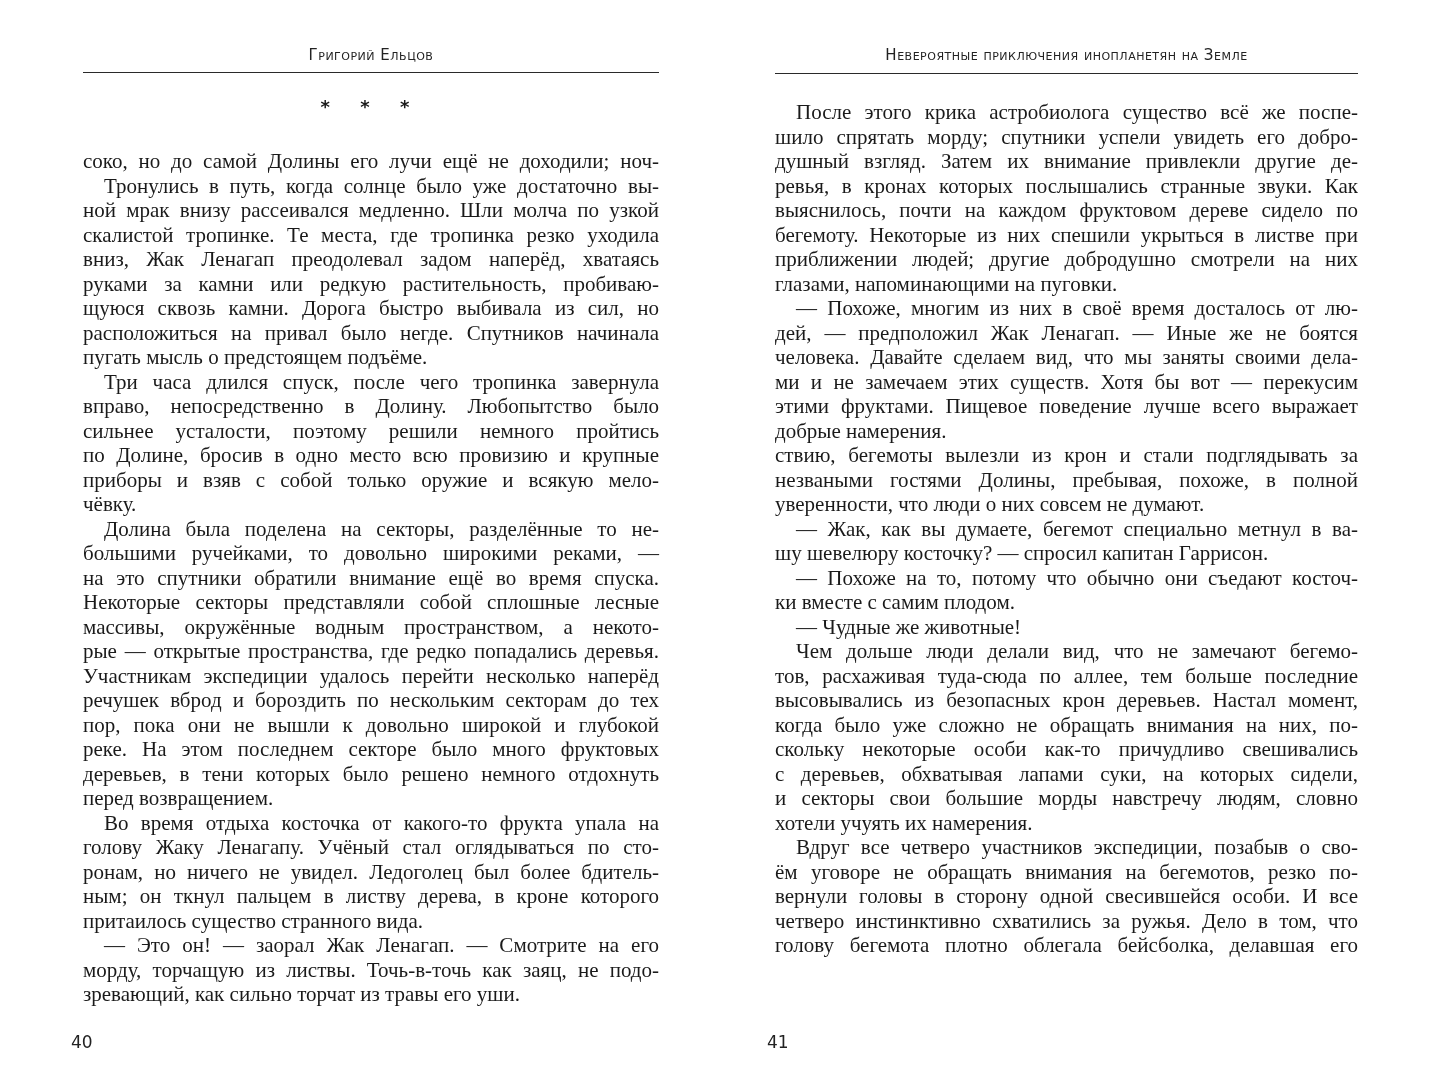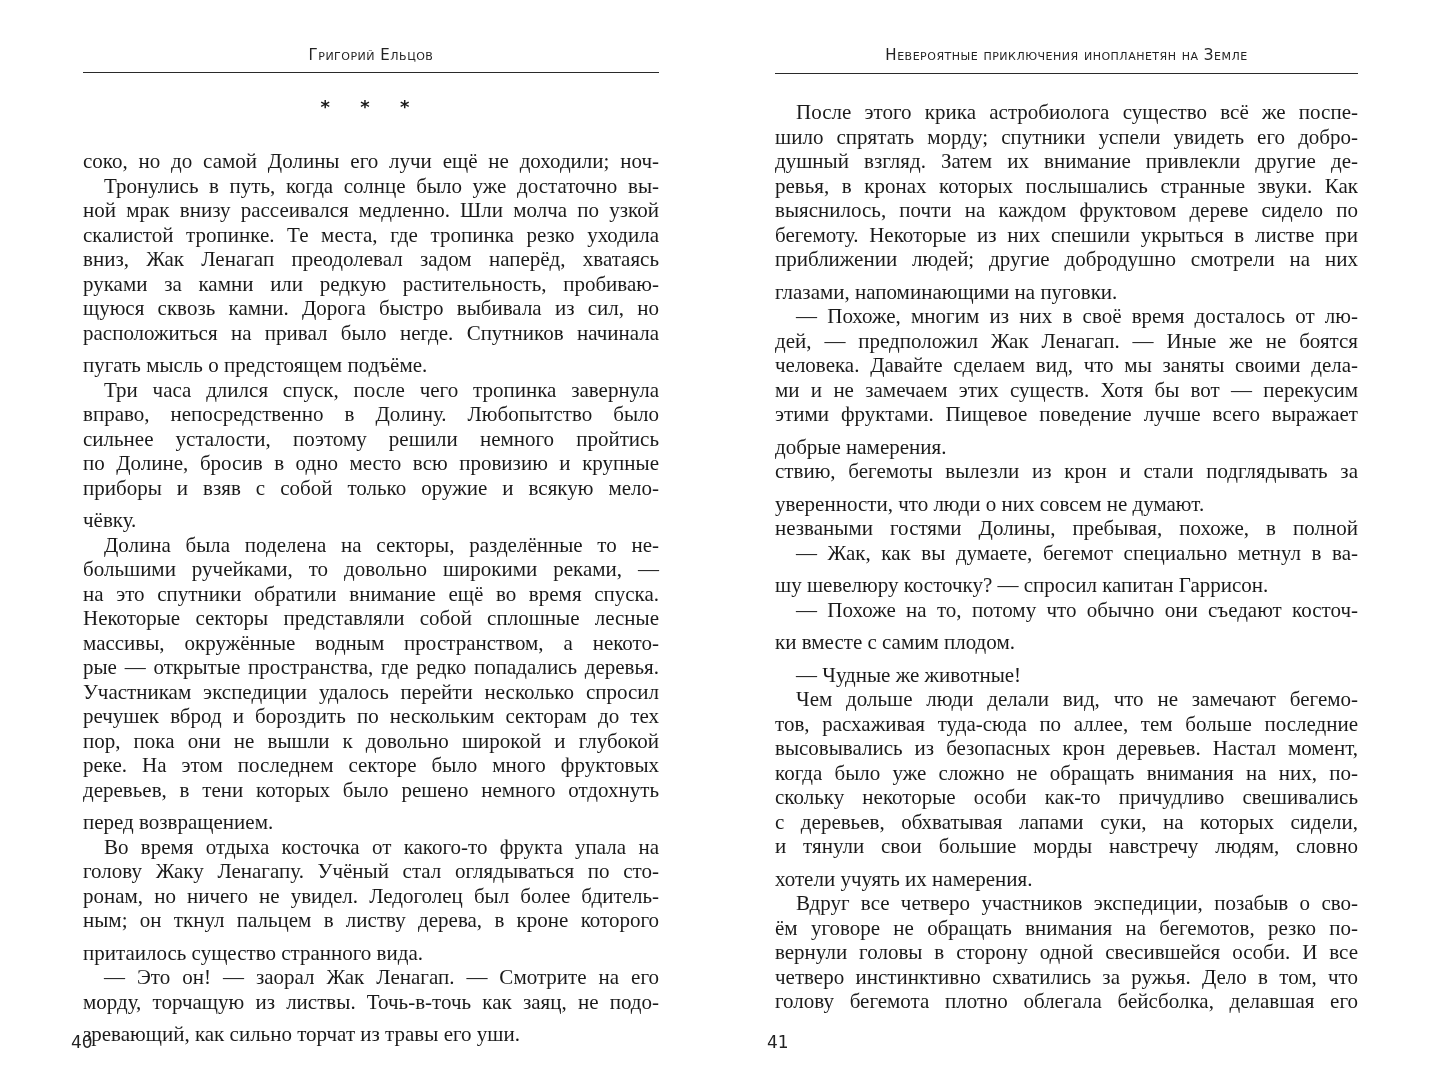--- a/index.html
+++ b/index.html
@@ -43,21 +43,21 @@
   }
   .page.left  .text-block { top: 149px; }
   .page.right .text-block { top: 100px; }
 
   .line {
     display: block; white-space: nowrap;
     text-align: justify; text-align-last: justify;
     height: 24.5px; overflow: visible;
   }
   .line.indent { text-indent: 21px; }
-  .line.last { text-align-last: left; margin-top: 8px; }
+  .line.last { text-align-last: left; }
 
   .folio {
     position: absolute; top: 1032px; left: 0; right: 0;
     text-align: left;
     font-family: "DejaVu Sans", "Liberation Sans", sans-serif;
     font-size: 17px; color: #222;
   }
   .page.left .folio { left: -12px; }
   .page.right .folio { left: -8px; }
 </style>
@@ -85,21 +85,21 @@
         <span class="line">сильнее усталости, поэтому решили немного пройтись</span>
         <span class="line">по Долине, бросив в одно место всю провизию и крупные</span>
         <span class="line">приборы и взяв с собой только оружие и всякую мело-</span>
         <span class="line last">чёвку.</span>
         <span class="line indent">Долина была поделена на секторы, разделённые то не-</span>
         <span class="line">большими ручейками, то довольно широкими реками, —</span>
         <span class="line">на это спутники обратили внимание ещё во время спуска.</span>
         <span class="line">Некоторые секторы представляли собой сплошные лесные</span>
         <span class="line">массивы, окружённые водным пространством, а некото-</span>
         <span class="line">рые — открытые пространства, где редко попадались деревья.</span>
-        <span class="line">Участникам экспедиции удалось перейти несколько спросил</span>
+        <span class="line">Участникам экспедиции удалось перейти несколько наперёд</span>
         <span class="line">речушек вброд и бороздить по нескольким секторам до тех</span>
         <span class="line">пор, пока они не вышли к довольно широкой и глубокой</span>
         <span class="line">реке. На этом последнем секторе было много фруктовых</span>
         <span class="line">деревьев, в тени которых было решено немного отдохнуть</span>
         <span class="line last">перед возвращением.</span>
         <span class="line indent">Во время отдыха косточка от какого-то фрукта упала на</span>
         <span class="line">голову Жаку Ленагапу. Учёный стал оглядываться по сто-</span>
         <span class="line">ронам, но ничего не увидел. Ледоголец был более бдитель-</span>
         <span class="line">ным; он ткнул пальцем в листву дерева, в кроне которого</span>
         <span class="line last">притаилось существо странного вида.</span>
@@ -122,34 +122,34 @@
         <span class="line">бегемоту. Некоторые из них спешили укрыться в листве при</span>
         <span class="line">приближении людей; другие добродушно смотрели на них</span>
         <span class="line last">глазами, напоминающими на пуговки.</span>
         <span class="line indent">— Похоже, многим из них в своё время досталось от лю-</span>
         <span class="line">дей, — предположил Жак Ленагап. — Иные же не боятся</span>
         <span class="line">человека. Давайте сделаем вид, что мы заняты своими дела-</span>
         <span class="line">ми и не замечаем этих существ. Хотя бы вот — перекусим</span>
         <span class="line">этими фруктами. Пищевое поведение лучше всего выражает</span>
         <span class="line last">добрые намерения.</span>
         <span class="line">ствию, бегемоты вылезли из крон и стали подглядывать за</span>
+        <span class="line">незваными гостями Долины, пребывая, похоже, в полной</span>
         <span class="line last">уверенности, что люди о них совсем не думают.</span>
-        <span class="line">незваными гостями Долины, пребывая, похоже, в полной</span>
         <span class="line indent">— Жак, как вы думаете, бегемот специально метнул в ва-</span>
         <span class="line last">шу шевелюру косточку? — спросил капитан Гаррисон.</span>
         <span class="line indent">— Похоже на то, потому что обычно они съедают косточ-</span>
         <span class="line last">ки вместе с самим плодом.</span>
         <span class="line indent last">— Чудные же животные!</span>
         <span class="line indent">Чем дольше люди делали вид, что не замечают бегемо-</span>
         <span class="line">тов, расхаживая туда-сюда по аллее, тем больше последние</span>
         <span class="line">высовывались из безопасных крон деревьев. Настал момент,</span>
         <span class="line">когда было уже сложно не обращать внимания на них, по-</span>
         <span class="line">скольку некоторые особи как-то причудливо свешивались</span>
         <span class="line">с деревьев, обхватывая лапами суки, на которых сидели,</span>
-        <span class="line">и тянули свои большие морды навстречу людям, словно</span>
+        <span class="line">и секторы свои большие морды навстречу людям, словно</span>
         <span class="line last">хотели учуять их намерения.</span>
         <span class="line indent">Вдруг все четверо участников экспедиции, позабыв о сво-</span>
         <span class="line">ём уговоре не обращать внимания на бегемотов, резко по-</span>
         <span class="line">вернули головы в сторону одной свесившейся особи. И все</span>
         <span class="line">четверо инстинктивно схватились за ружья. Дело в том, что</span>
         <span class="line">голову бегемота плотно облегала бейсболка, делавшая его</span>
       </div>
     <div class="folio">41</div>
   </div>
 

